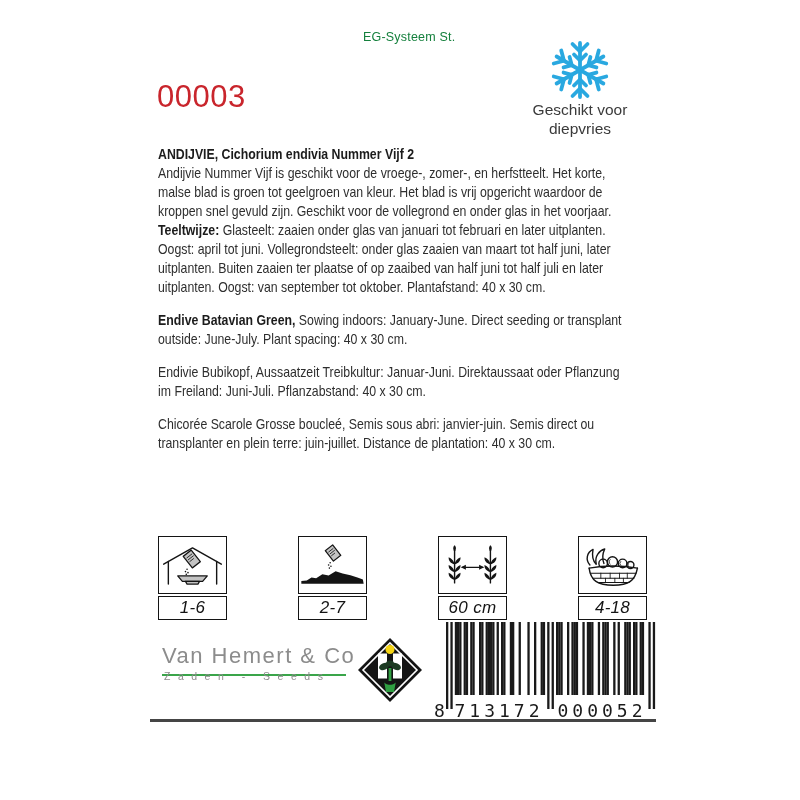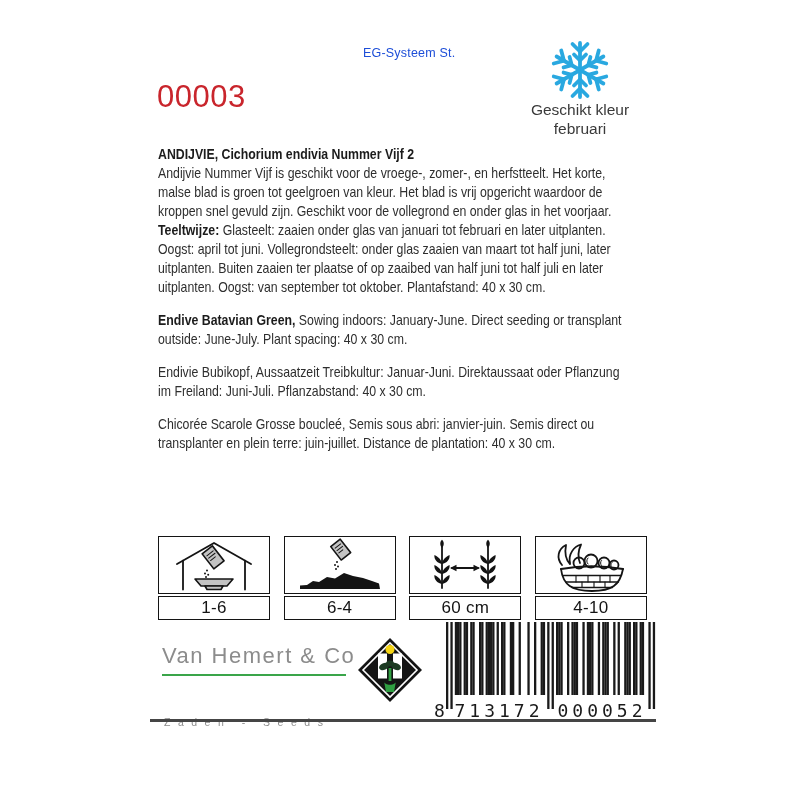--- a/index.html
+++ b/index.html
@@ -4,53 +4,53 @@
 <style>
   html,body{margin:0;padding:0;}
   body{
     width:800px;height:800px;background:#ffffff;position:relative;
     font-family:"Liberation Sans", sans-serif;color:var(--ink,#303030);
     overflow:hidden;
   }
   .abs{position:absolute;}
 
   
-  #system-label{left:363px;top:46px;font-size:12.5px;color:#1d4ed8;letter-spacing:.2px;}
+  #system-label{left:363px;top:30px;font-size:12.5px;color:#15803d;letter-spacing:.2px;}
   #article-number{left:157px;top:79px;font-size:31px;letter-spacing:.5px;color:var(--article-red,#c9252c);}
   #freeze-badge{left:518px;top:40px;width:124px;text-align:center;}
   #freeze-badge svg{display:block;margin:0 auto;}
   .snowflake path{stroke:var(--freeze-blue,#29a8e0);stroke-width:3.8;stroke-linecap:round;fill:none;}
   .freeze-caption{font-size:15.5px;line-height:16.5px;color:#3a3a3a;margin-top:2px;}
 
   
   #description{
     left:158px;top:144px;width:600px;
     transform:scaleX(0.82);transform-origin:0 0;
     font-size:15px;line-height:19px;color:#2e2e2e;
   }
   #description .line{white-space:nowrap;}
   #description b{font-weight:bold;color:#1c1c1c;}
   #description .para{margin:0 0 14px 0;}
   #description-title{font-weight:bold;color:#1c1c1c;}
 
   
   #pictogram-row{left:158px;top:536px;width:489px;display:flex;justify-content:space-between;}
-  .picto-cell{width:112px;}
+  .picto-cell{width:69px;font-style:italic;}
   .picto-box{height:58px;border:1.6px solid #141414;background:#fff;display:flex;align-items:center;justify-content:center;box-sizing:border-box;}
   .picto-label{height:24px;border:1.6px solid #141414;margin-top:2px;box-sizing:border-box;
     display:flex;align-items:center;justify-content:center;font-size:17px;letter-spacing:.3px;color:#141414;}
   .picto svg{display:block;}
   .pk{stroke:#141414;stroke-width:1.8;fill:none;stroke-linejoin:round;stroke-linecap:round;}
   .pkf{fill:#141414;stroke:none;}
   .pkg{fill:#c3c3c3;stroke:#141414;stroke-width:1.6;stroke-linejoin:round;}
 
   
   #brand-name{left:162px;top:643px;font-size:22px;letter-spacing:1.5px;color:var(--brand-gray,#8c8c8c);}
   #brand-rule{left:162px;top:674px;width:184px;height:2px;background:var(--brand-green,#3aa54a);}
-  #brand-tagline{left:164px;top:716px;font-size:10.5px;letter-spacing:7.5px;color:var(--brand-gray,#8c8c8c);}
+  #brand-tagline{left:164px;top:670px;font-size:10.5px;letter-spacing:7.5px;color:var(--brand-gray,#8c8c8c);}
   #diamond-logo{left:357px;top:637px;}
   #barcode{left:432px;top:622px;}
   #barcode text{font-family:"DejaVu Sans Mono", monospace;font-size:18px;fill:#1a1a1a;}
   #bottom-rule{left:150px;top:719px;width:506px;height:3px;background:#454545;}
 </style>
 </head>
 <body>
 
 <div class="abs" id="system-label">EG-Systeem St.</div>
 
@@ -65,22 +65,22 @@
         <path d="M0,-9.5 L-6,-15.5 M0,-9.5 L6,-15.5"></path>
       </g>
     </defs>
     <use href="#sf-arm"></use>
     <use href="#sf-arm" transform="rotate(60)"></use>
     <use href="#sf-arm" transform="rotate(120)"></use>
     <use href="#sf-arm" transform="rotate(180)"></use>
     <use href="#sf-arm" transform="rotate(240)"></use>
     <use href="#sf-arm" transform="rotate(300)"></use>
   </svg>
-  <div class="freeze-caption">Geschikt kleur</div>
-  <div class="freeze-caption">februari</div>
+  <div class="freeze-caption">Geschikt voor</div>
+  <div class="freeze-caption">diepvries</div>
 </div>
 
 <div class="abs" id="description">
   <div id="description-title" class="line">ANDIJVIE, Cichorium endivia Nummer Vijf 2</div>
   <div id="description-paragraphs">
       <div class="para">
         <div class="line">Andijvie Nummer Vijf is geschikt voor de vroege-, zomer-, en herfstteelt. Het korte,</div>
         <div class="line">malse blad is groen tot geelgroen van kleur. Het blad is vrij opgericht waardoor de</div>
         <div class="line">kroppen snel gevuld zijn. Geschikt voor de vollegrond en onder glas in het voorjaar.</div>
         <div class="line"><b>Teeltwijze:</b> Glasteelt: zaaien onder glas van januari tot februari en later uitplanten.</div>
@@ -132,21 +132,21 @@
           <rect class="pkg" x="38" y="3" width="12" height="17"></rect>
           <path class="pk" style="stroke-width:1" d="M40.5,7 L47.5,7 M40.5,10 L47.5,10 M40.5,13 L45.5,13"></path>
         </g>
         <circle class="pkf" cx="40" cy="24" r="1"></circle>
         <circle class="pkf" cx="38" cy="27" r="1"></circle>
         <circle class="pkf" cx="41" cy="28.5" r="1"></circle>
         <circle class="pkf" cx="39" cy="31" r="1"></circle>
         <path class="pkf" d="M3,51 L3,47.5 L10,47 L16,43 L22,44 L30,39 L38,40.5 L47,35 L56,38 L66,40 L75,43 L82,45.5 L83,51 Z"></path>
       </svg>
     </div>
-    <div class="picto-label">6-4</div>
+    <div class="picto-label">2-7</div>
   </div>
 
 
   <div class="picto-cell picto">
     <div class="picto-box">
       <svg width="86" height="54" viewBox="0 0 86 54">
         <g>
           <path class="pk" d="M20,50 L20,8"></path>
           <path class="pkf" d="M20,10 C17.4,7 18,3.5 20,1.8 C22,3.5 22.6,7 20,10 Z"></path>
           <path class="pkf" d="M20,46 C15,45 12,41.5 12.4,37 C16.8,38.8 19.6,42.4 20,46 Z M20,46 C25,45 28,41.5 27.6,37 C23.2,38.8 20.4,42.4 20,46 Z"></path>
@@ -177,21 +177,21 @@
         <circle class="pk" cx="43" cy="23" r="6.5"></circle>
         <circle class="pk" cx="56" cy="25" r="5.5"></circle>
         <circle class="pk" cx="66" cy="27" r="4.5"></circle>
         <path class="pk" style="stroke-width:1" d="M40,20 A4,4 0 0 0 40,26 M53.5,22.5 A3.5,3.5 0 0 0 53.5,27.5 M64,24.5 A3,3 0 0 0 64,29.5"></path>
         <path class="pk" d="M13,31 Q43,25.5 75,31"></path>
         <path class="pk" d="M13,31 C15,47 24,53 44,53 C64,53 72,47 75,31"></path>
         <path class="pk" style="stroke-width:1.4" d="M15.5,37.5 L73,37.5 M18,44 L70.5,44 M24,49.5 L64.5,49.5"></path>
         <path class="pk" style="stroke-width:1.1" d="M28,37.5 L28,44 M40,37.5 L40,44 M52,37.5 L52,44 M62,37.5 L62,44 M34,44 L34,49.5 M46,44 L46,49.5 M57,44 L57,49.5"></path>
       </svg>
     </div>
-    <div class="picto-label">4-10</div>
+    <div class="picto-label">4-18</div>
   </div>
 
 </div>
 
 <div class="abs" id="brand-name">Van Hemert &amp; Co</div>
 <div class="abs" id="brand-rule"></div>
 <div class="abs" id="brand-tagline">Zaden - Seeds</div>
 
 <svg class="abs" id="diamond-logo" width="66" height="72" viewBox="0 0 66 72">
   <polygon points="33,1 65,33 33,65 1,33" fill="#141414"></polygon>

